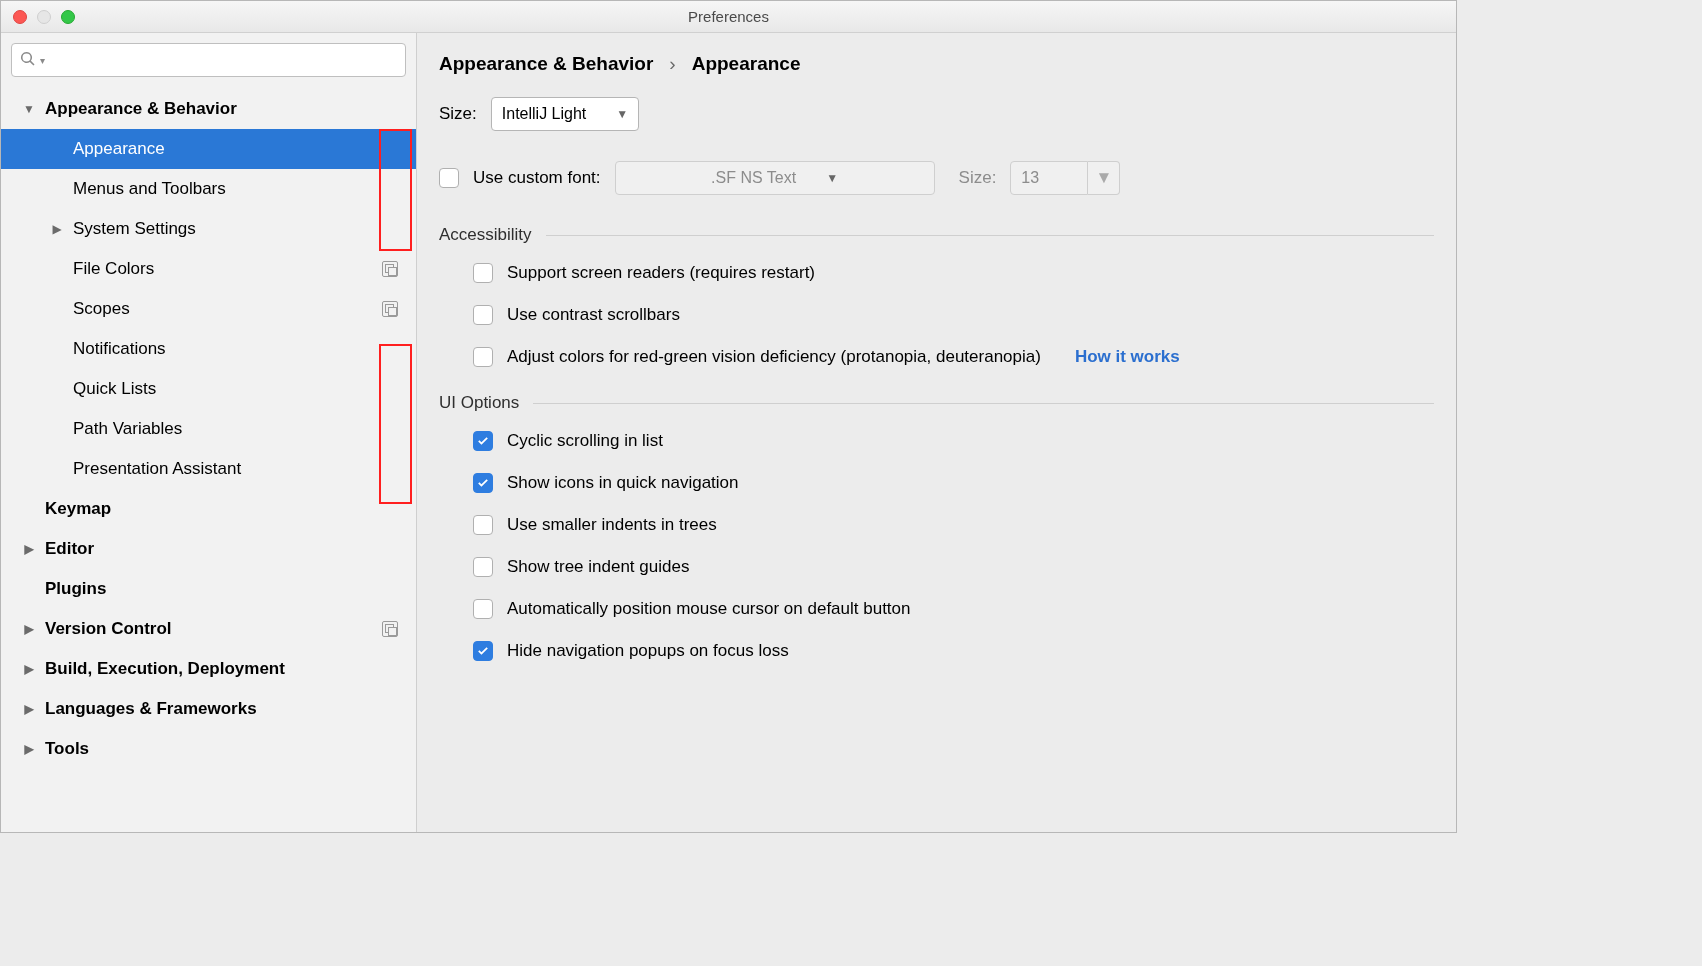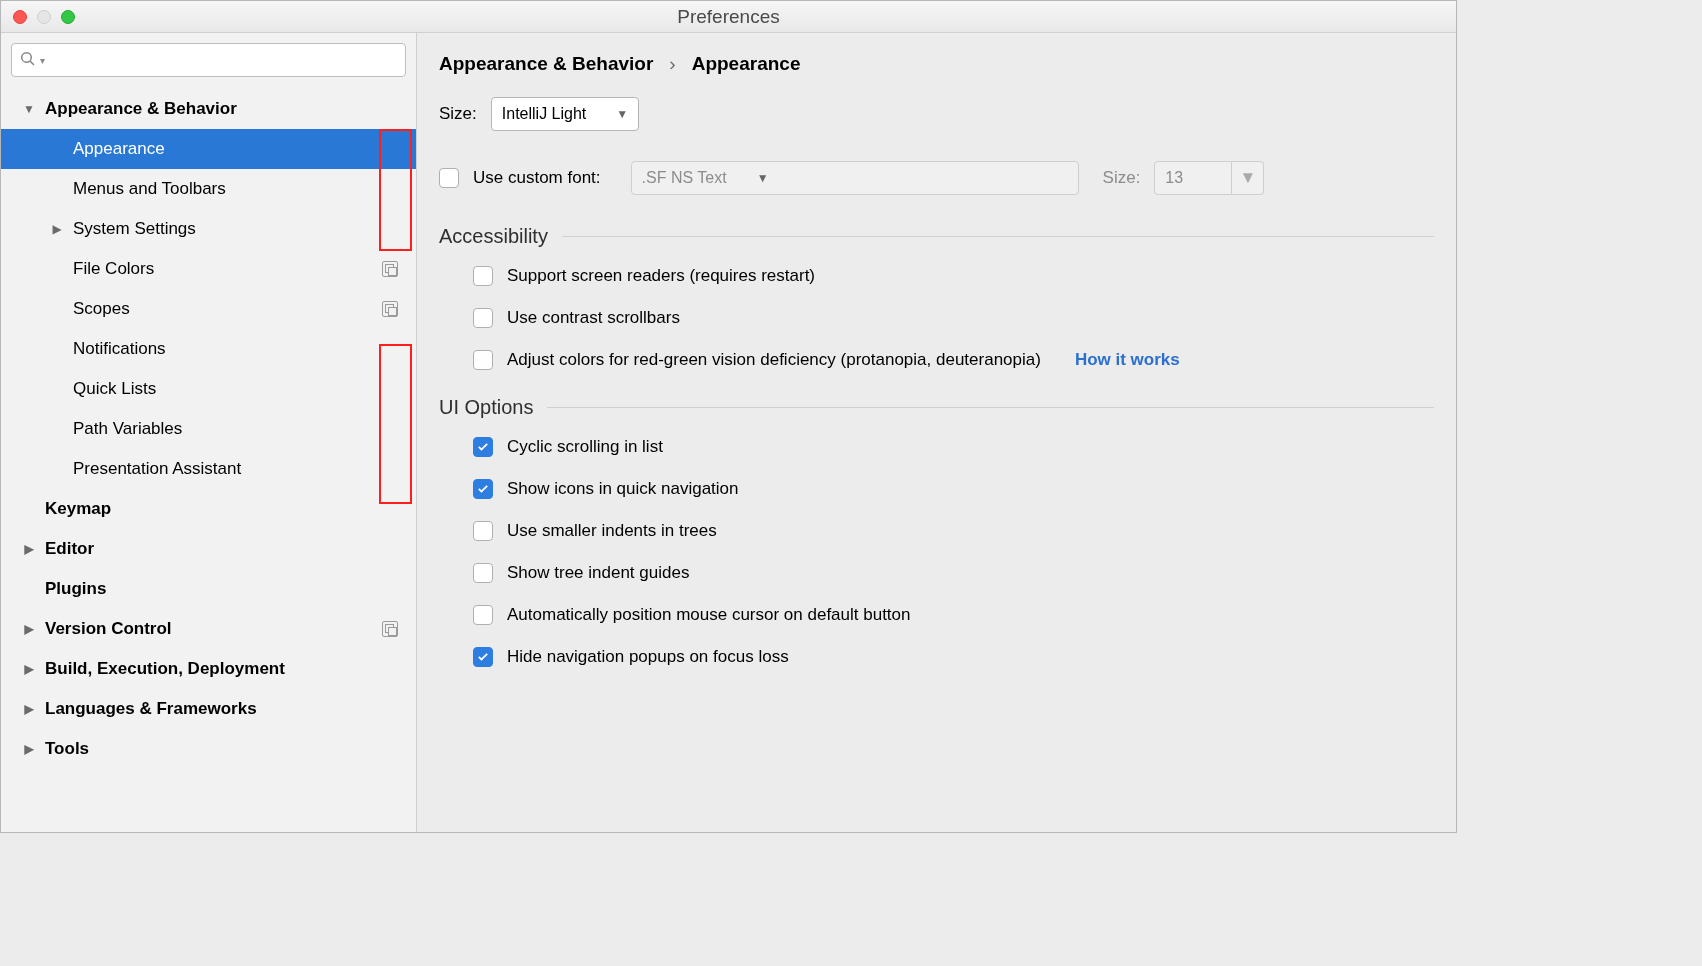--- a/index.html
+++ b/index.html
@@ -26,21 +26,21 @@
       position: relative;
       background: linear-gradient(#f6f6f6, #e8e8e8);
     }
     .traffic-lights { display: flex; gap: 10px; }
     .tl { width: 14px; height: 14px; border-radius: 50%; }
     .tl-close { background: #fc5753; border: 0.5px solid #df4644; }
     .tl-min   { background: #e6e6e6; border: 0.5px solid #cfcfcf; }
     .tl-max   { background: #33c748; border: 0.5px solid #27a932; }
     .title {
       position: absolute; left: 0; right: 0; text-align: center;
-      font-size: 19px; color: #4a4a4a;
+      font-size: 15px; color: #4a4a4a;
     }
     .body { display: flex; height: calc(100% - 32px); }
     .sidebar {
       width: 416px;
       background: #f2f2f2;
       border-right: 1px solid #cfcfcf;
       display: flex; flex-direction: column;
       position: relative;
     }
     .search-wrap { padding: 10px 10px 8px 10px; }
@@ -84,38 +84,38 @@
     }
     .content { flex: 1; padding: 20px 22px; overflow-y:auto; }
     .crumbs { font-size: 19px; font-weight: 700; display:flex; align-items:center; gap:16px; margin-bottom: 22px;}
     .crumbs .sep { color:#6a6a6a; font-weight:400; }
     .form-row { display:flex; align-items:center; gap:14px; margin-bottom: 30px; font-size:17px;}
     .select {
       height: 34px; border:1px solid #b5b5b5; border-radius:4px; background:#fff;
       display:flex; align-items:center; padding:0 10px; gap:30px; font-size:16px;
     }
     .select .tri { font-size:12px; color:#666; }
-    .select.disabled { background:#f0f0f0; color:#888; border-color:#cfcfcf; width:448px; justify-content:flex-start;margin-left:16px;}
+    .select.disabled { background:#f0f0f0; color:#888; border-color:#cfcfcf; width:320px; justify-content:center;}
     .cb {
       width: 20px; height: 20px; border:1px solid #b0b0b0; border-radius:4px; background:#fff;
       display:inline-flex; align-items:center; justify-content:center; flex-shrink:0;
     }
     .cb.checked { background:#2e7de0; border-color:#2e7de0; }
     .cb.checked svg { width:14px; height:14px; fill:#fff; }
     .disabled-label { color:#8c8c8c; }
     .input-dis {
       width:78px; height:34px; border:1px solid #cfcfcf; border-radius:4px 0 0 4px; background:#f0f0f0;
       color:#8c8c8c; display:flex; align-items:center; padding:0 10px; font-size:16px;
     }
     .step-btn {
       width:32px; height:34px; border:1px solid #cfcfcf; border-left:none; border-radius:0 4px 4px 0;
       background:#f0f0f0; display:flex; align-items:center; justify-content:center; color:#aaa;
     }
     .section { margin-top: 20px; margin-bottom: 26px; }
-    .sect-head { display:flex; align-items:center; gap:14px; font-size:20px; color:#2f2f2f; margin-bottom:18px;}
+    .sect-head { display:flex; align-items:center; gap:14px; font-size:17px; color:#2f2f2f; margin-bottom:18px;}
     .sect-head .line { flex:1; height:1px; background:#cfcfcf; }
     .opt { display:flex; align-items:center; gap:14px; font-size:17px; margin-left:34px; margin-bottom:22px;}
     .link { color:#2b6fcf; }
   </style>
 </head>
 <body>
 
 <div class="window">
   <div class="titlebar">
     <div class="traffic-lights">

